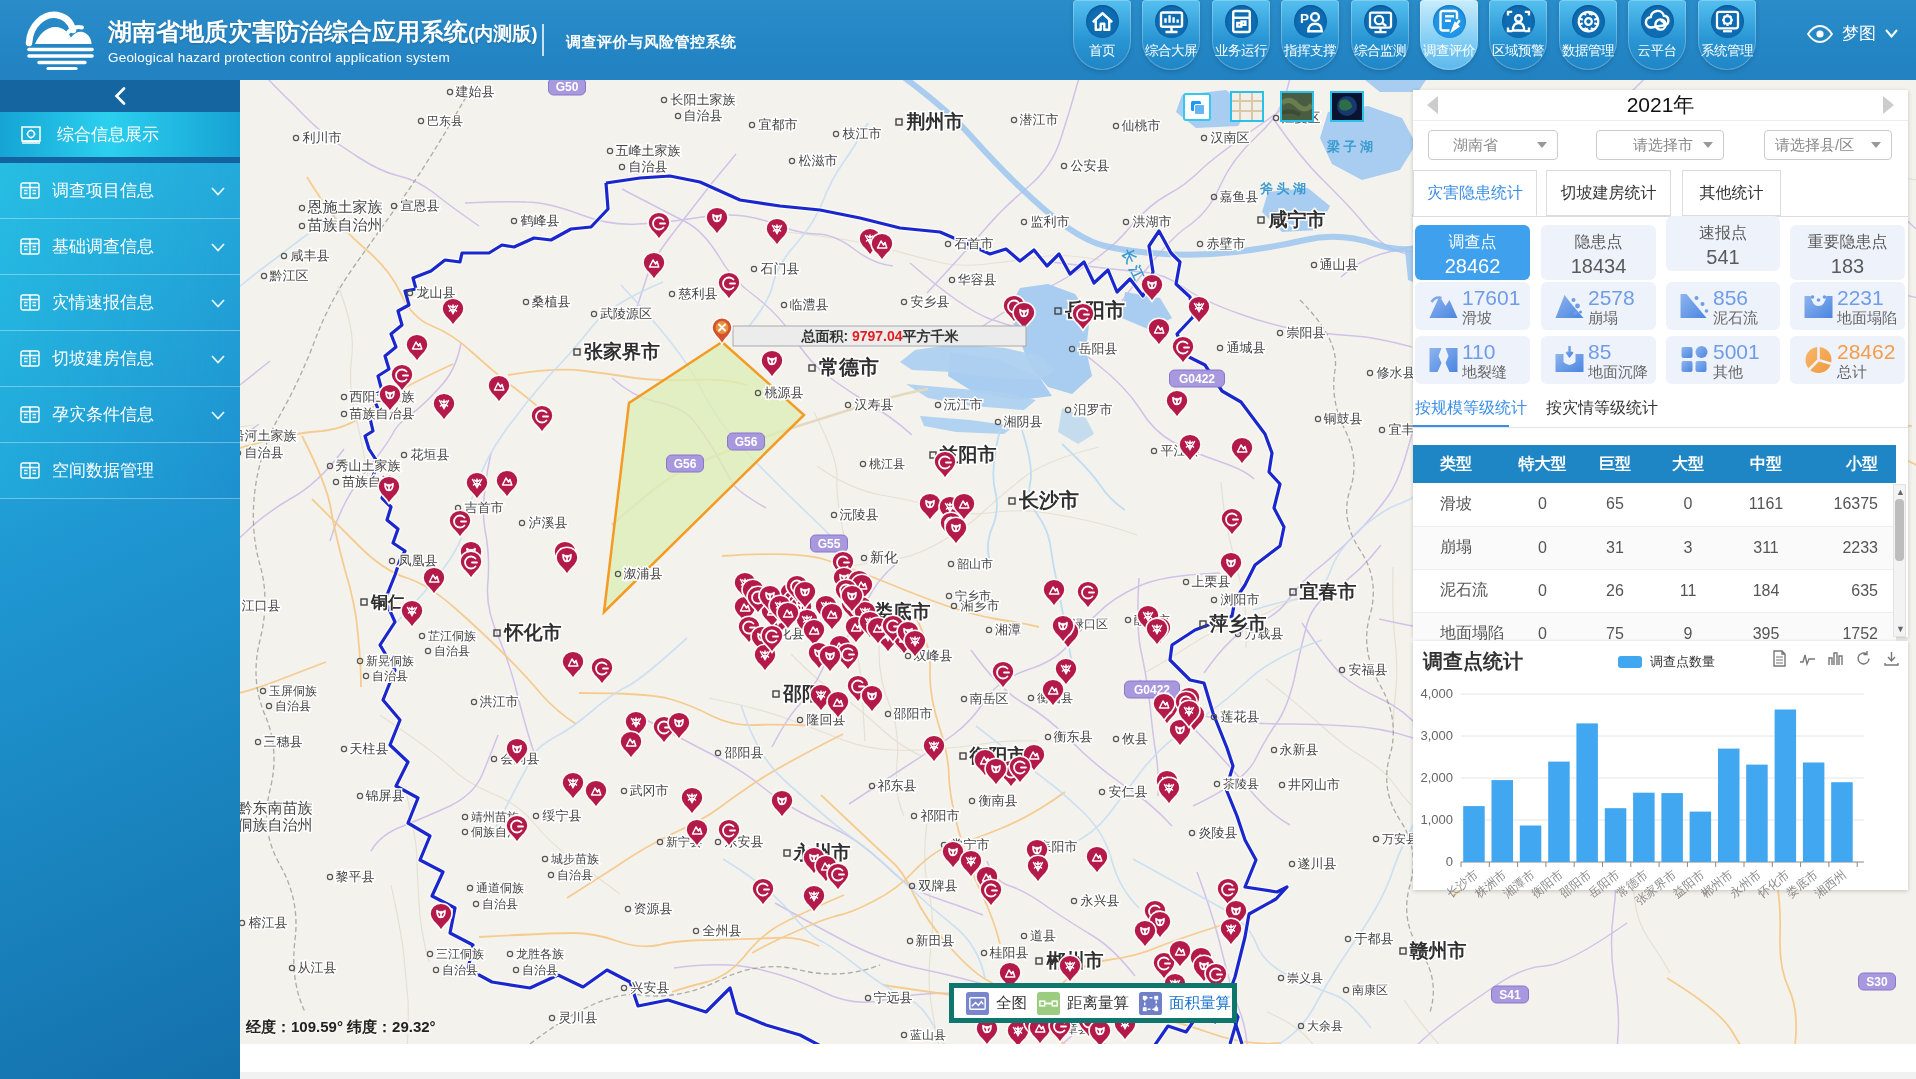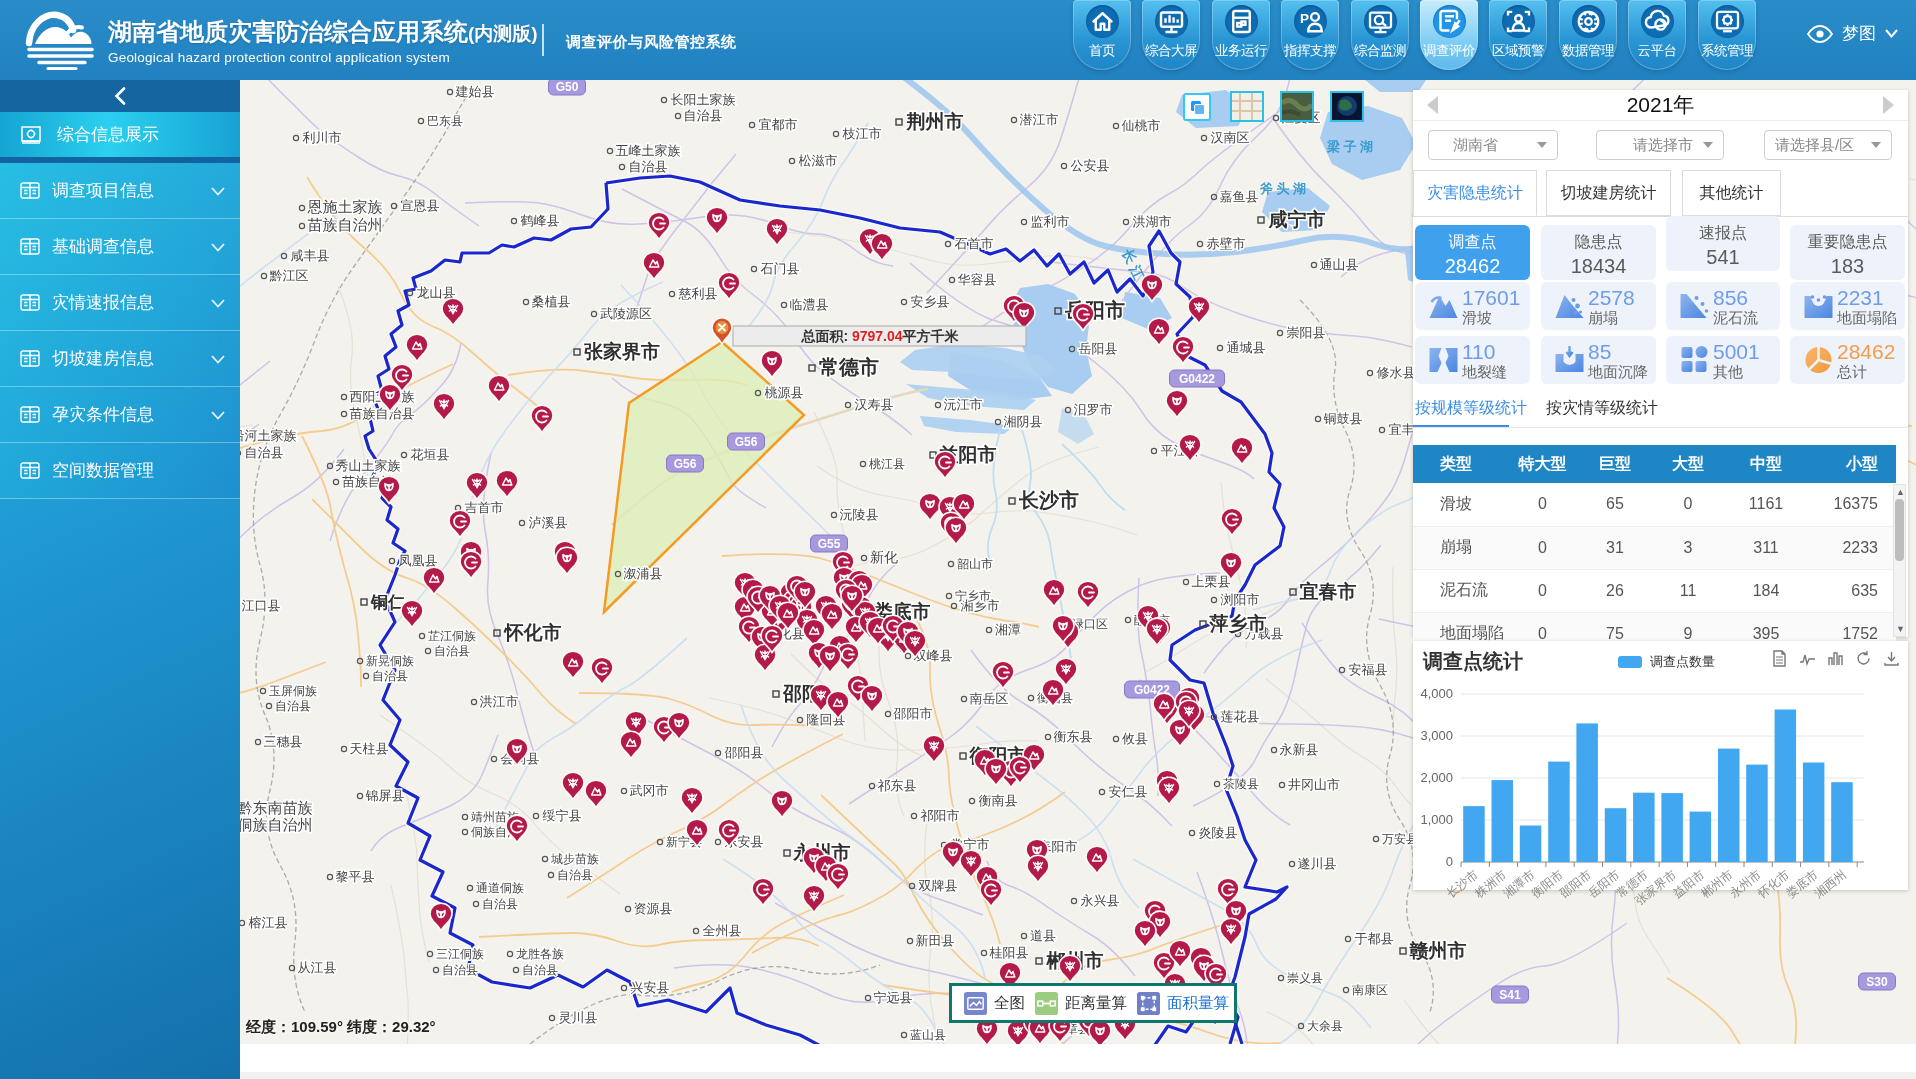--- a/index.html
+++ b/index.html
@@ -24,21 +24,21 @@
 #collapse{height:32px;background:#1465a0;display:flex;align-items:center;justify-content:center;font-size:20px;font-weight:700}
 #active-item{height:51px;background:linear-gradient(90deg,#15a4d4 0%,#2bd0ef 45%,#17a2d4 100%);display:flex;align-items:center;padding-left:20px;font-size:17px;gap:10px;border-bottom:6px solid #1463a0}
 .mitem{height:56px;display:flex;align-items:center;padding-left:20px;font-size:17px;gap:12px;border-bottom:1px solid rgba(255,255,255,0.35);position:relative;background:linear-gradient(90deg,rgba(32,196,230,0.25),rgba(20,110,190,0.12))}
 .mitem .chev{position:absolute;right:15px;top:24px}
 .micon{display:flex}
 
 #map{position:absolute;left:240px;top:80px;width:1676px;height:964px;z-index:1}
 
 #layerbtn{position:absolute;left:1183px;top:93px;width:28px;height:28px;background:#fff;border:2px solid #35c8f0;border-radius:3px;z-index:10;display:flex;align-items:center;justify-content:center}
 .thumb{position:absolute;top:91px;width:34px;height:31px;border:2px solid #29c1e8;z-index:10}
-#measure{position:absolute;left:949px;top:983px;width:288px;height:40px;background:#fff;border:3px solid #0f766e;z-index:10;display:flex;align-items:center;gap:10px;padding:0 12px;font-size:15.5px;color:#333;white-space:nowrap}
+#measure{position:absolute;left:949px;top:983px;width:288px;height:40px;background:#fff;border:5px solid #0f766e;z-index:10;display:flex;align-items:center;gap:10px;padding:0 12px;font-size:15.5px;color:#333;white-space:nowrap}
 .mi{display:flex;align-items:center;gap:7px}
 
 #panel1{position:absolute;left:1413px;top:90px;width:495px;height:547px;background:#fff;z-index:15;box-shadow:0 1px 4px rgba(0,0,0,0.2)}
 #yearbar{position:relative;height:31px;border-bottom:1px solid #eee;text-align:center;font-size:21px;color:#111;line-height:30px}
 .yarrow{position:absolute;top:6px;width:0;height:0;border-top:9px solid transparent;border-bottom:9px solid transparent}
 #selrow{position:absolute;top:40px;left:0;width:100%}
 .sel{position:absolute;height:30px;border:1px solid #ccc;border-radius:4px;color:#8a8a8a;font-size:15px;line-height:28px;padding-left:24px;background:#fff}
 .sel:after{content:"";position:absolute;right:10px;top:11px;border:5px solid transparent;border-top:6px solid #999}
 #tabs{position:absolute;top:80px;left:0;width:100%;height:47px;border-bottom:1px solid #dcdcdc}
 .tab{position:absolute;top:0;height:46px;border:1px solid #dcdcdc;background:#fff;font-size:16px;text-align:center;line-height:44px;color:#333}

